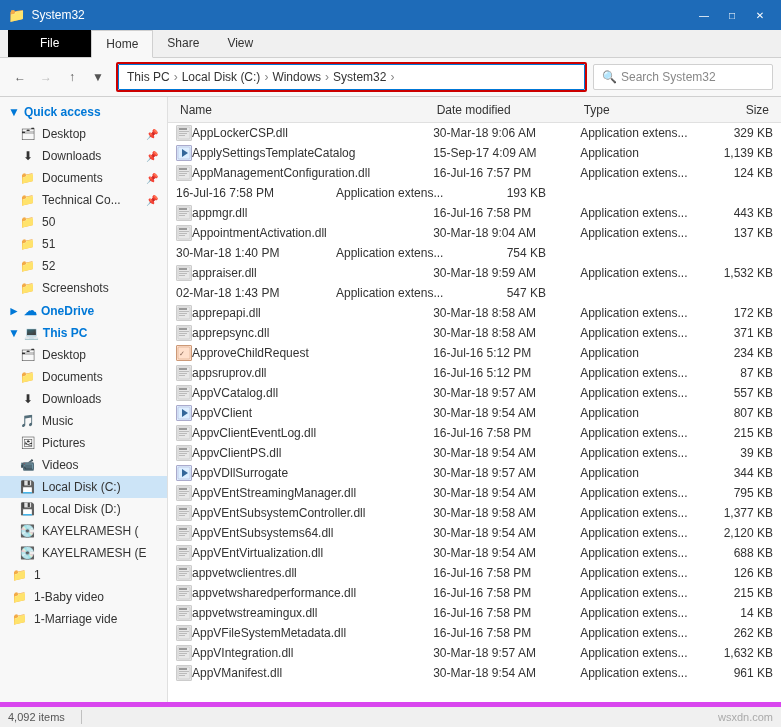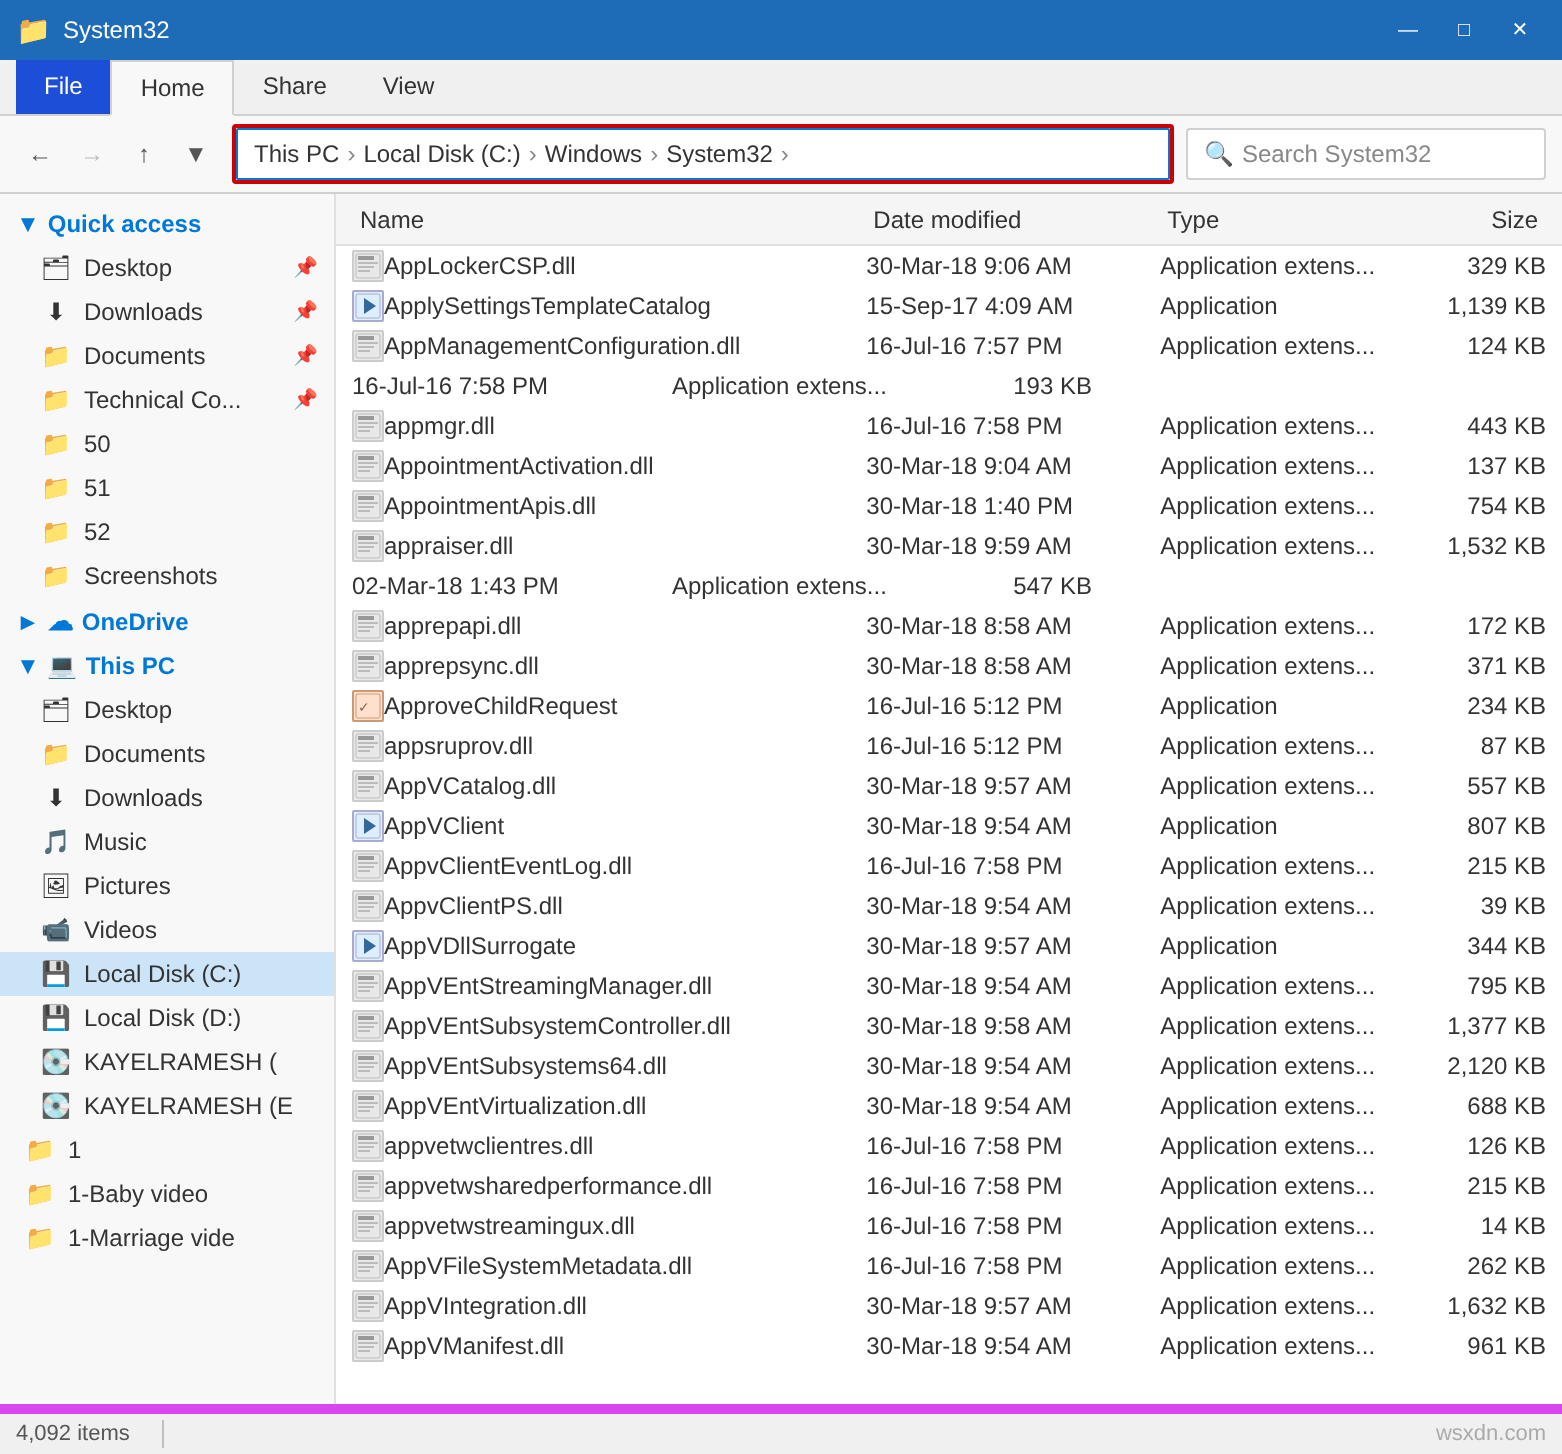--- a/index.html
+++ b/index.html
@@ -34,23 +34,23 @@
       cursor: pointer;
       color: #333;
     }
     .ribbon-tab.active {
       background: #f8f8f8;
       border: 1px solid #d0d0d0;
       border-bottom: 1px solid #f8f8f8;
       margin-bottom: -1px;
     }
     .ribbon-tab.file {
-      background: #1d4ed8;
+      background: #000000;
       color: white;
-      padding: 6px 14px;
+      padding: 6px 32px;
     }
 
     
     .address-area {
       background: #f8f8f8;
       padding: 4px 8px;
       display: flex;
       align-items: center;
       gap: 6px;
       border-bottom: 1px solid #d0d0d0;
@@ -426,32 +426,20 @@
                 <rect x="2" y="9" width="6" height="1" fill="#bbb"></rect>
               </svg>
             </div>
       <span>AppointmentActivation.dll</span>
     </div>
     <div class="file-cell file-date">30-Mar-18 9:04 AM</div>
     <div class="file-cell file-type">Application extens...</div>
     <div class="file-cell file-size">137 KB</div>
   </div>
         <div class="file-row">
-    <div class="file-cell file-name">
-      <div class="file-icon dll-icon">
-              <svg width="14" height="14" viewBox="0 0 14 14">
-                <rect x="1" y="1" width="12" height="12" rx="1" fill="#e8e8e8" stroke="#bbb" stroke-width="0.5"></rect>
-                <rect x="2" y="2" width="8" height="2" fill="#999"></rect>
-                <rect x="2" y="5" width="10" height="1" fill="#bbb"></rect>
-                <rect x="2" y="7" width="8" height="1" fill="#bbb"></rect>
-                <rect x="2" y="9" width="6" height="1" fill="#bbb"></rect>
-              </svg>
-            </div>
-      <span>AppointmentApis.dll</span>
-    </div>
     <div class="file-cell file-date">30-Mar-18 1:40 PM</div>
     <div class="file-cell file-type">Application extens...</div>
     <div class="file-cell file-size">754 KB</div>
   </div>
         <div class="file-row">
     <div class="file-cell file-name">
       <div class="file-icon dll-icon">
               <svg width="14" height="14" viewBox="0 0 14 14">
                 <rect x="1" y="1" width="12" height="12" rx="1" fill="#e8e8e8" stroke="#bbb" stroke-width="0.5"></rect>
                 <rect x="2" y="2" width="8" height="2" fill="#999"></rect>

